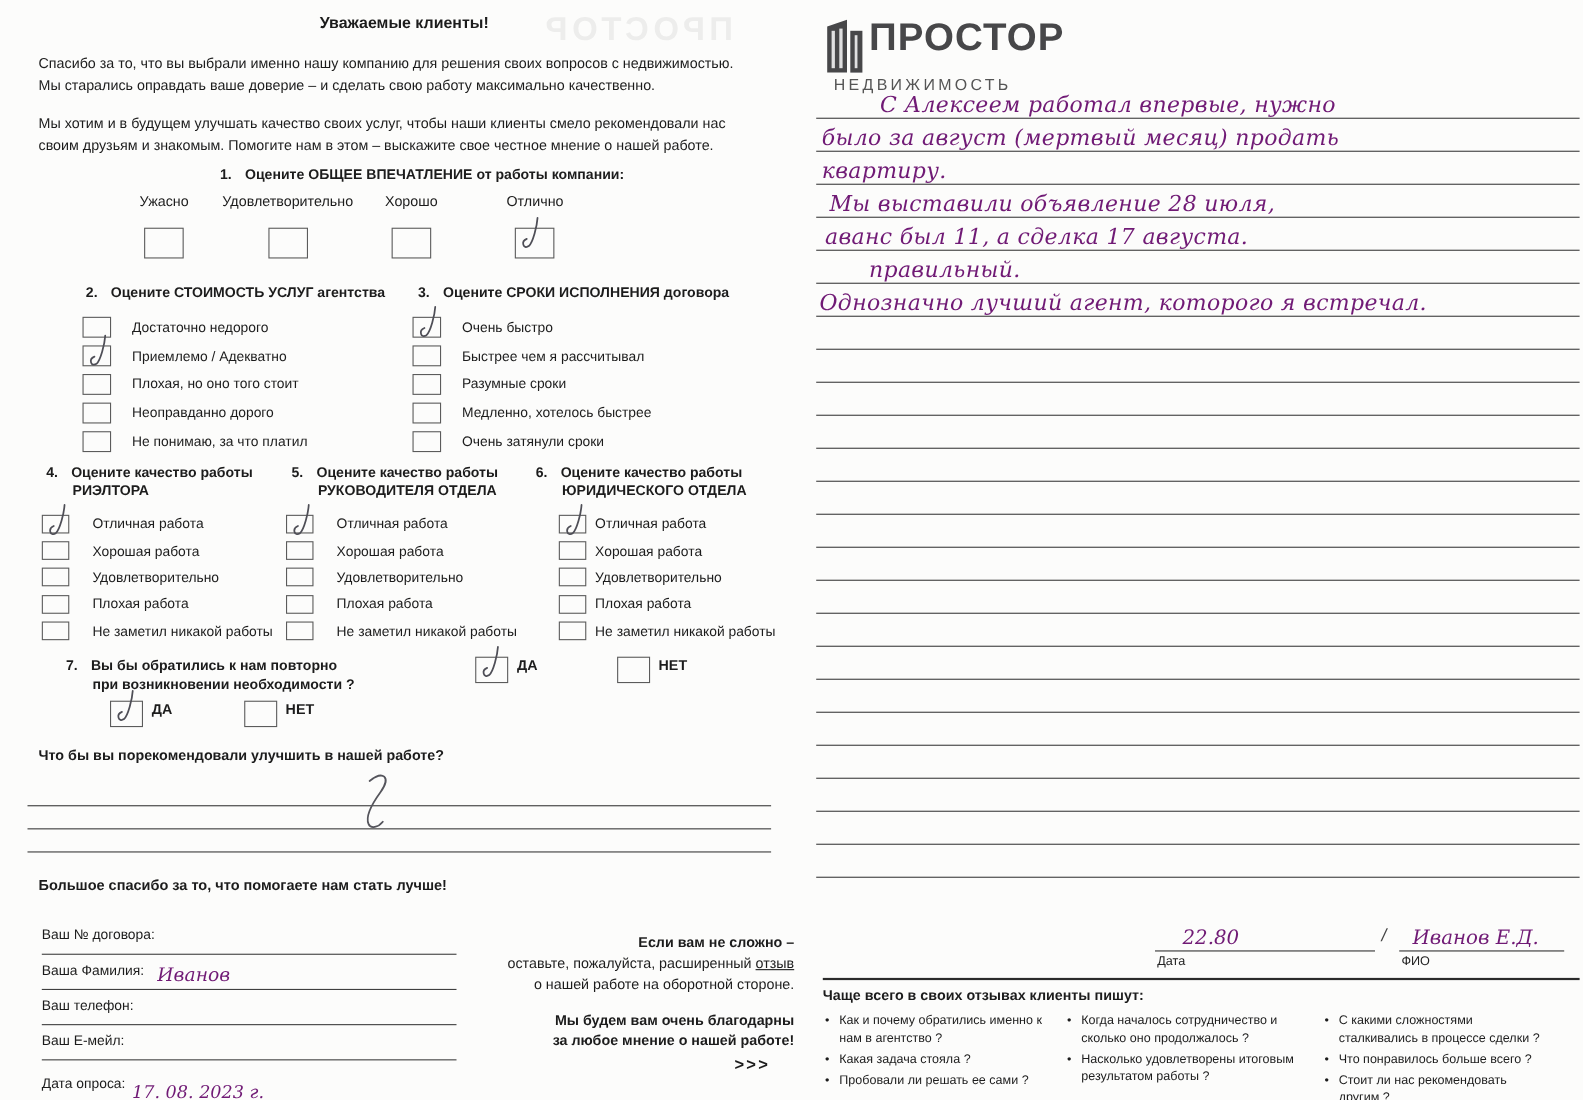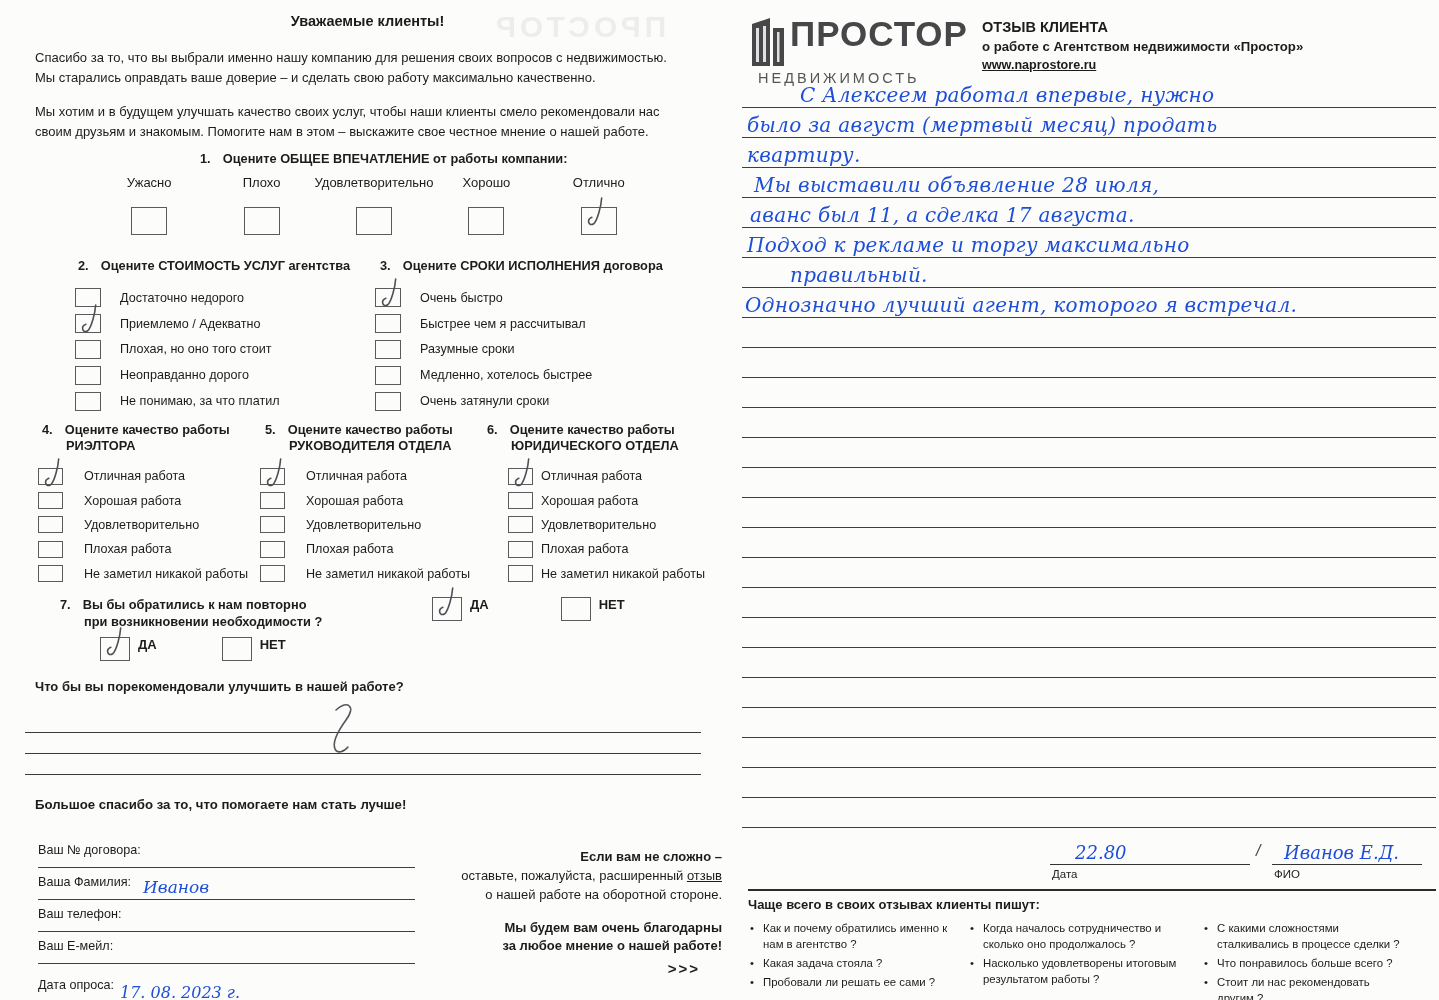--- a/index.html
+++ b/index.html
@@ -79,21 +79,21 @@
   .improve-label{position:absolute;left:35px;top:679px;font-size:13px;font-weight:700;}
   .wline{position:absolute;left:25px;width:676px;border-bottom:1.7px solid #3a3a3a;height:0;}
   .squiggle{position:absolute;left:322px;top:702px;overflow:visible;}
 
   .thanks{position:absolute;left:35px;top:797px;font-size:13.2px;font-weight:700;}
 
   
   .fields{position:absolute;left:38px;top:836px;width:377px;}
   .field{position:relative;height:24px;border-bottom:1.6px solid #3f3f3f;font-size:12.6px;padding-top:7px;box-sizing:content-box;}
   .field.last{margin-top:7px;height:26px;}
-  .hw{font-family:"DejaVu Serif", serif;font-style:italic;color:#1d4ed8;text-align:center;}
+  .hw{font-family:"DejaVu Serif", serif;font-style:italic;color:#701a75;text-align:center;}
   .field .hw{position:absolute;bottom:2px;font-size:17px;}
   .f-fam .hw{left:105px;}
   .f-date .hw{left:82px;font-size:16px;}
 
   
   .aside{position:absolute;left:428px;top:848px;width:294px;text-align:right;font-size:13px;line-height:1.45;}
   .aside .strong{font-weight:700;}
   .aside .u{text-decoration:underline;}
   .aside .gap{height:14px;}
   .arrows{font-weight:700;font-size:15px;letter-spacing:2px;padding-right:22px;margin-top:2px;}
@@ -147,24 +147,20 @@
 
   <div class="q1-head q-head">
     <span class="qnum">1.</span><span>Оцените ОБЩЕЕ ВПЕЧАТЛЕНИЕ от работы компании:</span>
   </div>
   <div class="scale">
     <div class="scale-col">
       <div class="scale-label">Ужасно</div>
       <span class="cb cb-l"></span>
     </div>
     <div class="scale-col">
-      <div class="scale-label">Плохо</div>
-      <span class="cb cb-l"></span>
-    </div>
-    <div class="scale-col">
       <div class="scale-label">Удовлетворительно</div>
       <span class="cb cb-l"></span>
     </div>
     <div class="scale-col">
       <div class="scale-label">Хорошо</div>
       <span class="cb cb-l"></span>
     </div>
     <div class="scale-col">
       <div class="scale-label">Отлично</div>
       <span class="cb cb-l checked">
@@ -381,44 +377,36 @@
         <rect x="25" y="12" width="11" height="38" fill="#474749"></rect>
         <rect x="8" y="12" width="3" height="34" fill="#fcfcfb" opacity="0.85"></rect>
         <rect x="15" y="10" width="3" height="36" fill="#fcfcfb" opacity="0.85"></rect>
         <rect x="29" y="16" width="2.5" height="30" fill="#fcfcfb" opacity="0.85"></rect>
       </svg>
       <span class="brand">ПРОСТОР</span>
     </div>
     <div class="logo-sub">НЕДВИЖИМОСТЬ</div>
   </div>
 
-  <div class="rp-header">
-    <div class="rp-title">ОТЗЫВ КЛИЕНТА</div>
-    <div class="rp-sub">о работе с Агентством недвижимости «Простор»</div>
-    <div class="rp-url">www.naprostore.ru</div>
-  </div>
 
   <div class="ruled">
     <div class="rline">
         <span class="hw" style="left:58px;">С Алексеем работал впервые, нужно</span>
       </div>
     <div class="rline">
         <span class="hw" style="left:5px;">было за август (мертвый месяц) продать</span>
       </div>
     <div class="rline">
         <span class="hw" style="left:5px;">квартиру.</span>
       </div>
     <div class="rline">
         <span class="hw" style="left:12px;">Мы выставили объявление 28 июля,</span>
       </div>
     <div class="rline">
         <span class="hw" style="left:8px;">аванс был 11, а сделка 17 августа.</span>
-      </div>
-    <div class="rline">
-        <span class="hw" style="left:5px;">Подход к рекламе и торгу максимально</span>
       </div>
     <div class="rline">
         <span class="hw" style="left:48px;">правильный.</span>
       </div>
     <div class="rline">
         <span class="hw" style="left:3px;">Однозначно лучший агент, которого я встречал.</span>
       </div>
     <div class="rline"></div>
     <div class="rline"></div>
     <div class="rline"></div>

